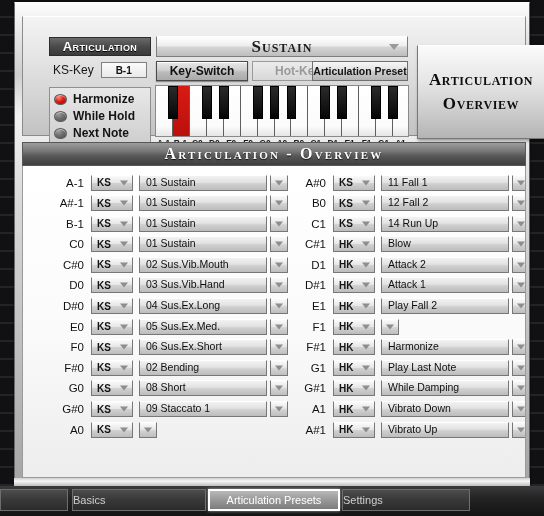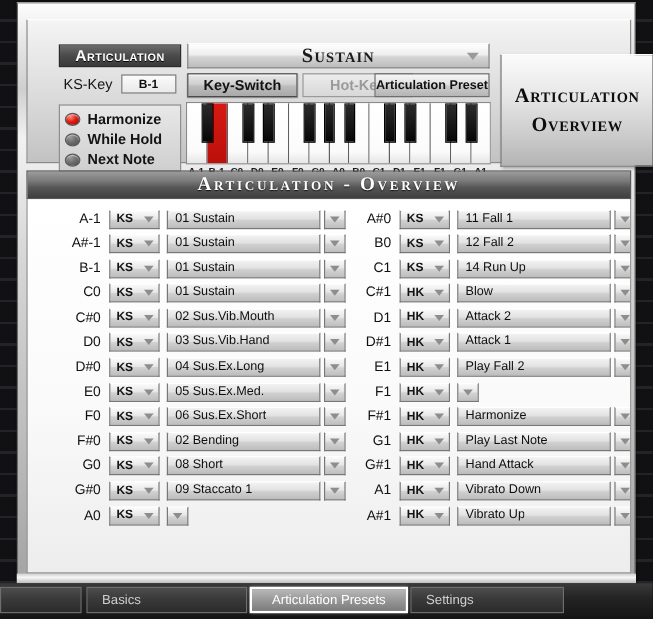--- a/index.html
+++ b/index.html
@@ -258,21 +258,21 @@
     background: linear-gradient(to bottom, #cfcfcf 0%, #f6f6f6 40%, #bdbdbd 100%);
     border-bottom: 1px solid #3c3c3c;
   }
   .tab {
     position: absolute; top: 489px; height: 22px;
     background: linear-gradient(to bottom, #4d4d4d 0%, #3a3a3a 45%, #2b2b2b 100%);
     border: 1px solid #6e6e6e;
     color: #cfcfcf;
     font-size: 11px;
     display: flex; align-items: center;
-    padding-left: 12px;
+    padding-left: 0;
   }
   .tab.active {
     background: linear-gradient(to bottom, #b9b9b9 0%, #9b9b9b 45%, #7c7c7c 100%);
     border: 2px solid #ffffff;
     color: #ffffff;
     font-weight: normal;
     justify-content: center; padding-left: 0;
     box-shadow: 0 0 3px rgba(255,255,255,.6);
   }
   #tab-0 { left: 0px;   width: 68px; }
@@ -674,21 +674,21 @@
           <span class="caret"></span>
         </div>
       </div>
       <div class="row">
         <div class="note-name">G#1</div>
         <div class="mini-dd">
           <span class="txt">HK</span>
           <span class="caret"></span>
         </div>
         <div class="art-dd">
-          <span class="txt">Hand Attack</span>
+          <span class="txt">While Damping</span>
         </div>
         <div class="art-btn">
           <span class="caret"></span>
         </div>
       </div>
       <div class="row">
         <div class="note-name">A1</div>
         <div class="mini-dd">
           <span class="txt">HK</span>
           <span class="caret"></span>

